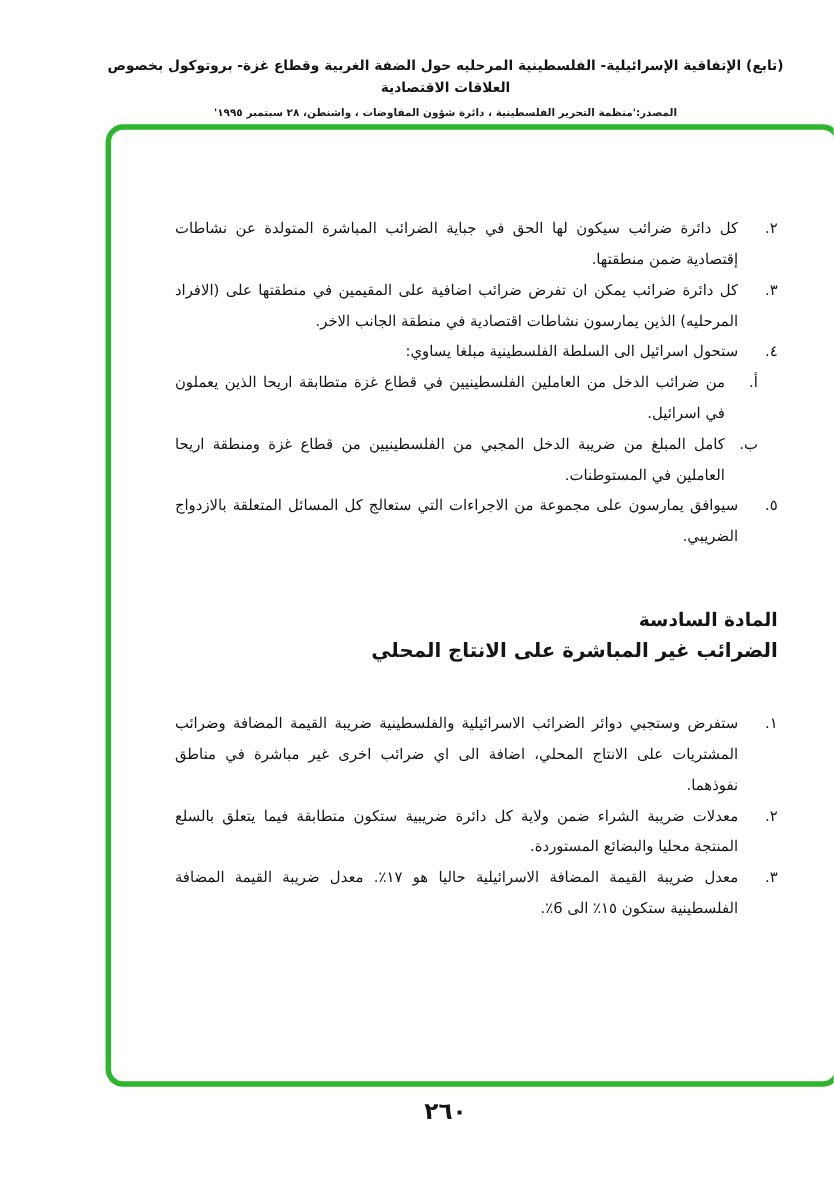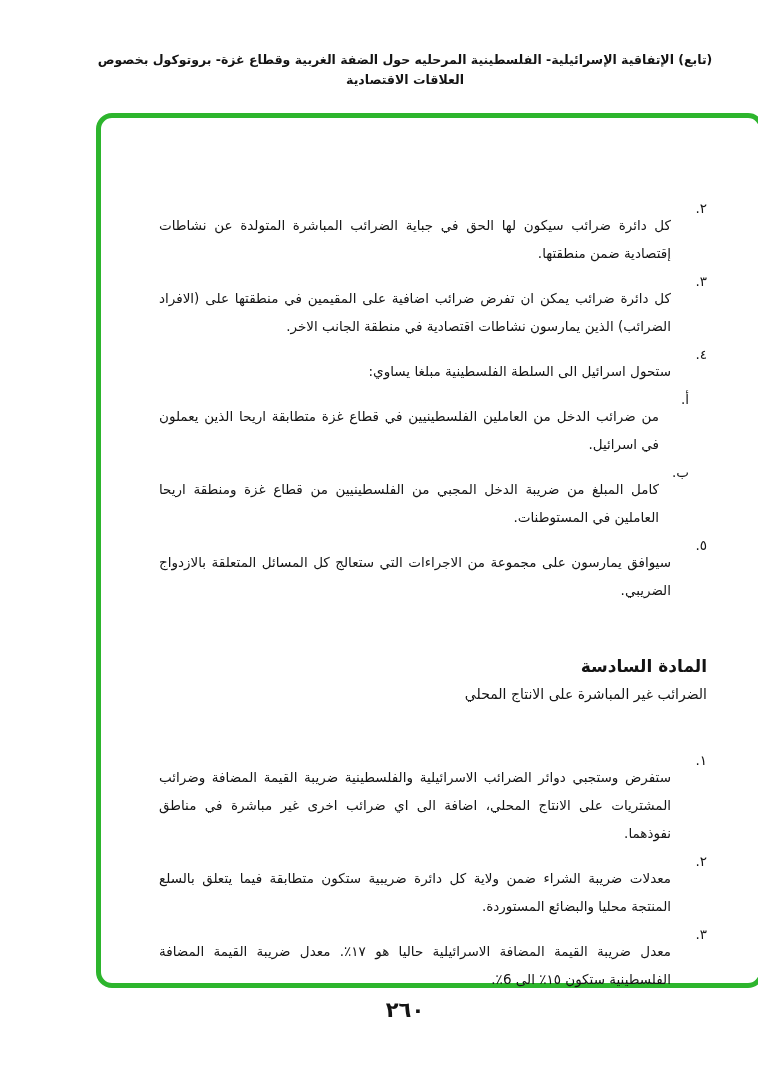--- a/index.html
+++ b/index.html
@@ -59,39 +59,38 @@
     font-size: 13.5px;
     line-height: 28px;
   }
   .item .num {
     flex: 0 0 36px;
     text-align: right;
   }
   .item .txt {
     flex: 1;
     text-align: justify;
-    margin-top: 17px;
   }
   .sub-item {
     margin-right: 18px;
   }
   .sub-item .num {
     flex: 0 0 30px;
   }
 
   
   .section-heading {
     margin-top: 48px;
     font-size: 17px;
     font-weight: 700;
     line-height: 28px;
   }
   .section-subtitle {
-    font-size: 14px;
-    font-weight: 400;
+    font-size: 18px;
+    font-weight: 700;
     line-height: 28px;
   }
   .part-c {
     margin-top: 38px;
   }
 
   
   .page-number {
     position: absolute;
     top: 998px;
@@ -103,33 +102,34 @@
     letter-spacing: 1px;
   }
 </style>
 </head>
 <body>
 
 <div class="page">
 
   <div class="doc-header">
     <div class="doc-title">(تابع) الإتفاقية الإسرائيلية- الفلسطينية المرحليه حول الضفة الغربية وقطاع غزة- بروتوكول بخصوص العلاقات الاقتصادية</div>
+    <div class="doc-source">المصدر:'منظمة التحرير الفلسطينية ، دائرة شؤون المفاوضات ، واشنطن، ٢٨ سبتمبر ١٩٩٥'</div>
   </div>
 
   <div class="frame" style="border-color: rgb(45, 181, 45);">
     <div class="content">
 
       <div class="item">
         <span class="num">٢.</span>
         <div class="txt">كل دائرة ضرائب سيكون لها الحق في جباية الضرائب المباشرة المتولدة عن نشاطات إقتصادية ضمن منطقتها.</div>
       </div>
 
       <div class="item">
         <span class="num">٣.</span>
-        <div class="txt">كل دائرة ضرائب يمكن ان تفرض ضرائب اضافية على المقيمين في منطقتها على (الافراد الضرائب) الذين يمارسون نشاطات اقتصادية في منطقة الجانب الاخر.</div>
+        <div class="txt">كل دائرة ضرائب يمكن ان تفرض ضرائب اضافية على المقيمين في منطقتها على (الافراد المرحليه) الذين يمارسون نشاطات اقتصادية في منطقة الجانب الاخر.</div>
       </div>
 
       <div class="item">
         <span class="num">٤.</span>
         <div class="txt">ستحول اسرائيل الى السلطة الفلسطينية مبلغا يساوي:</div>
       </div>
 
       <div class="item sub-item">
         <span class="num">أ.</span>
         <div class="txt">من ضرائب الدخل من العاملين الفلسطينيين في قطاع غزة متطابقة اريحا الذين يعملون في اسرائيل.</div>

